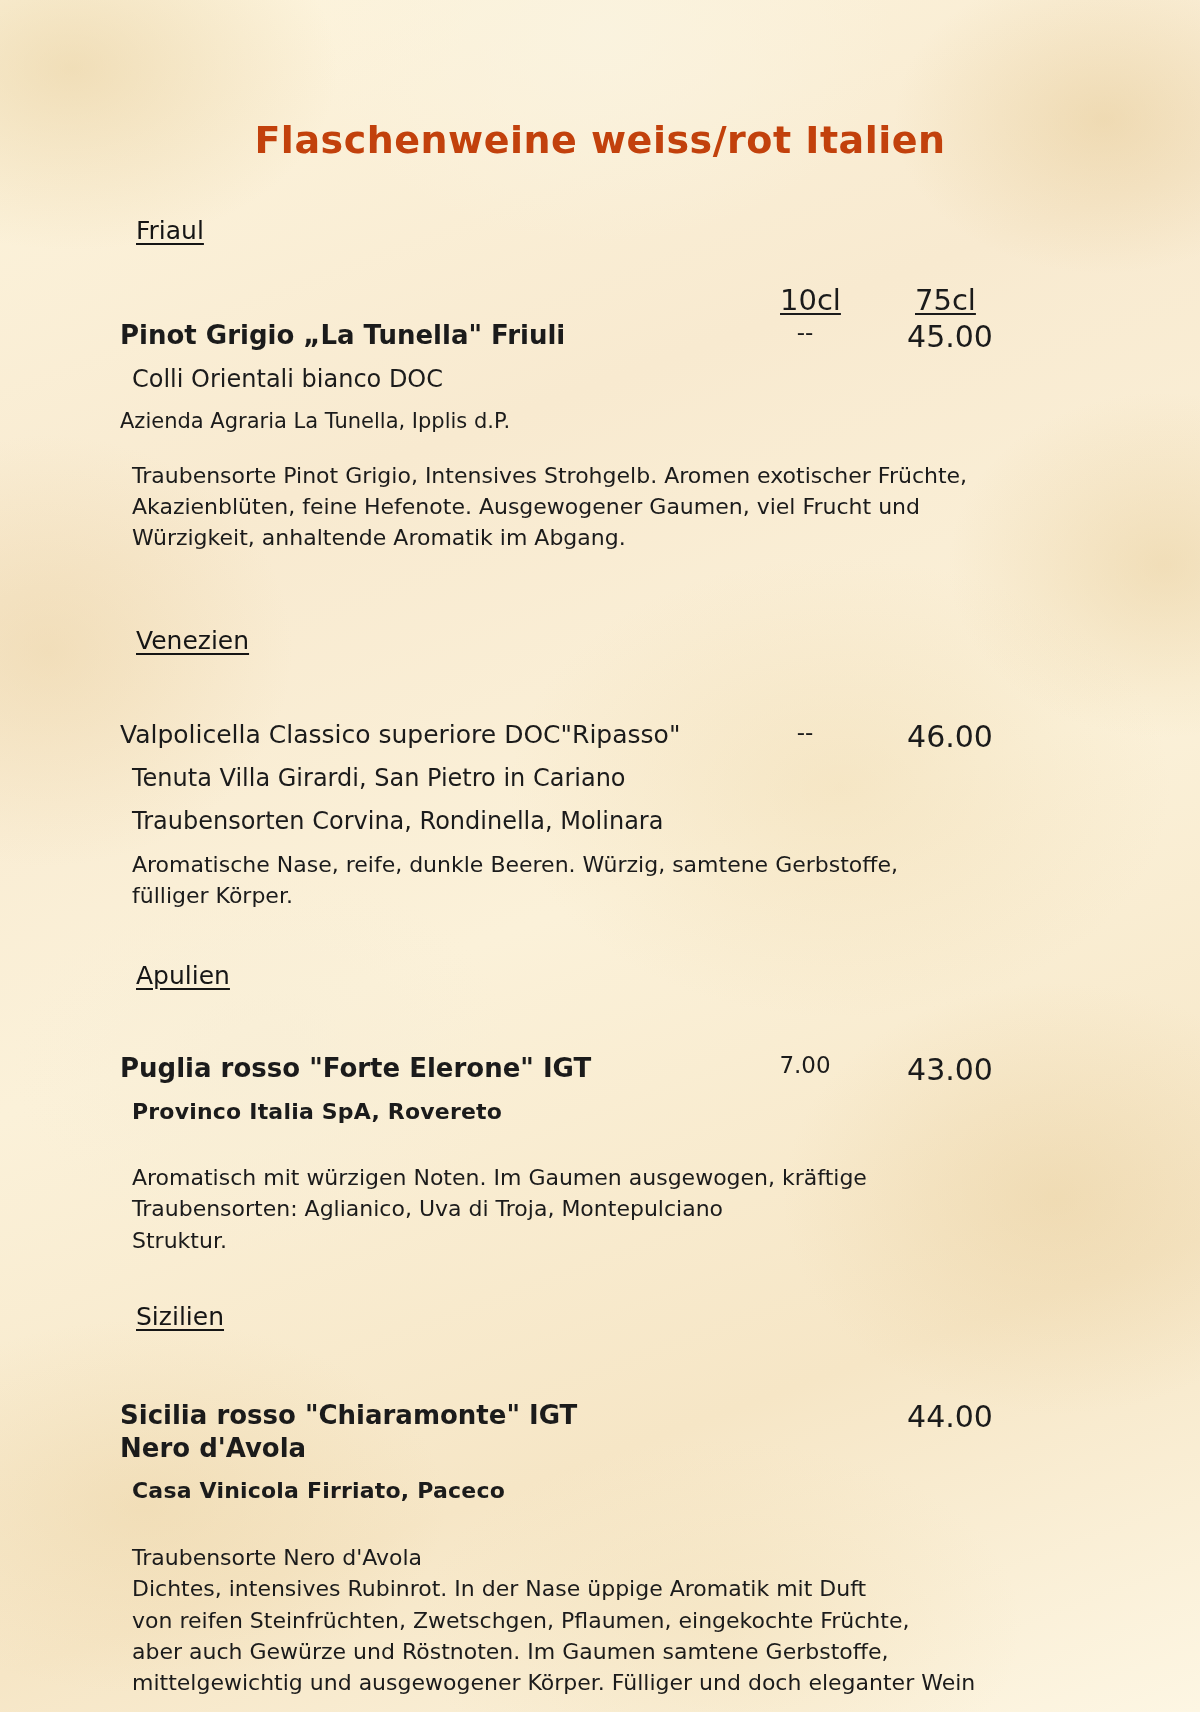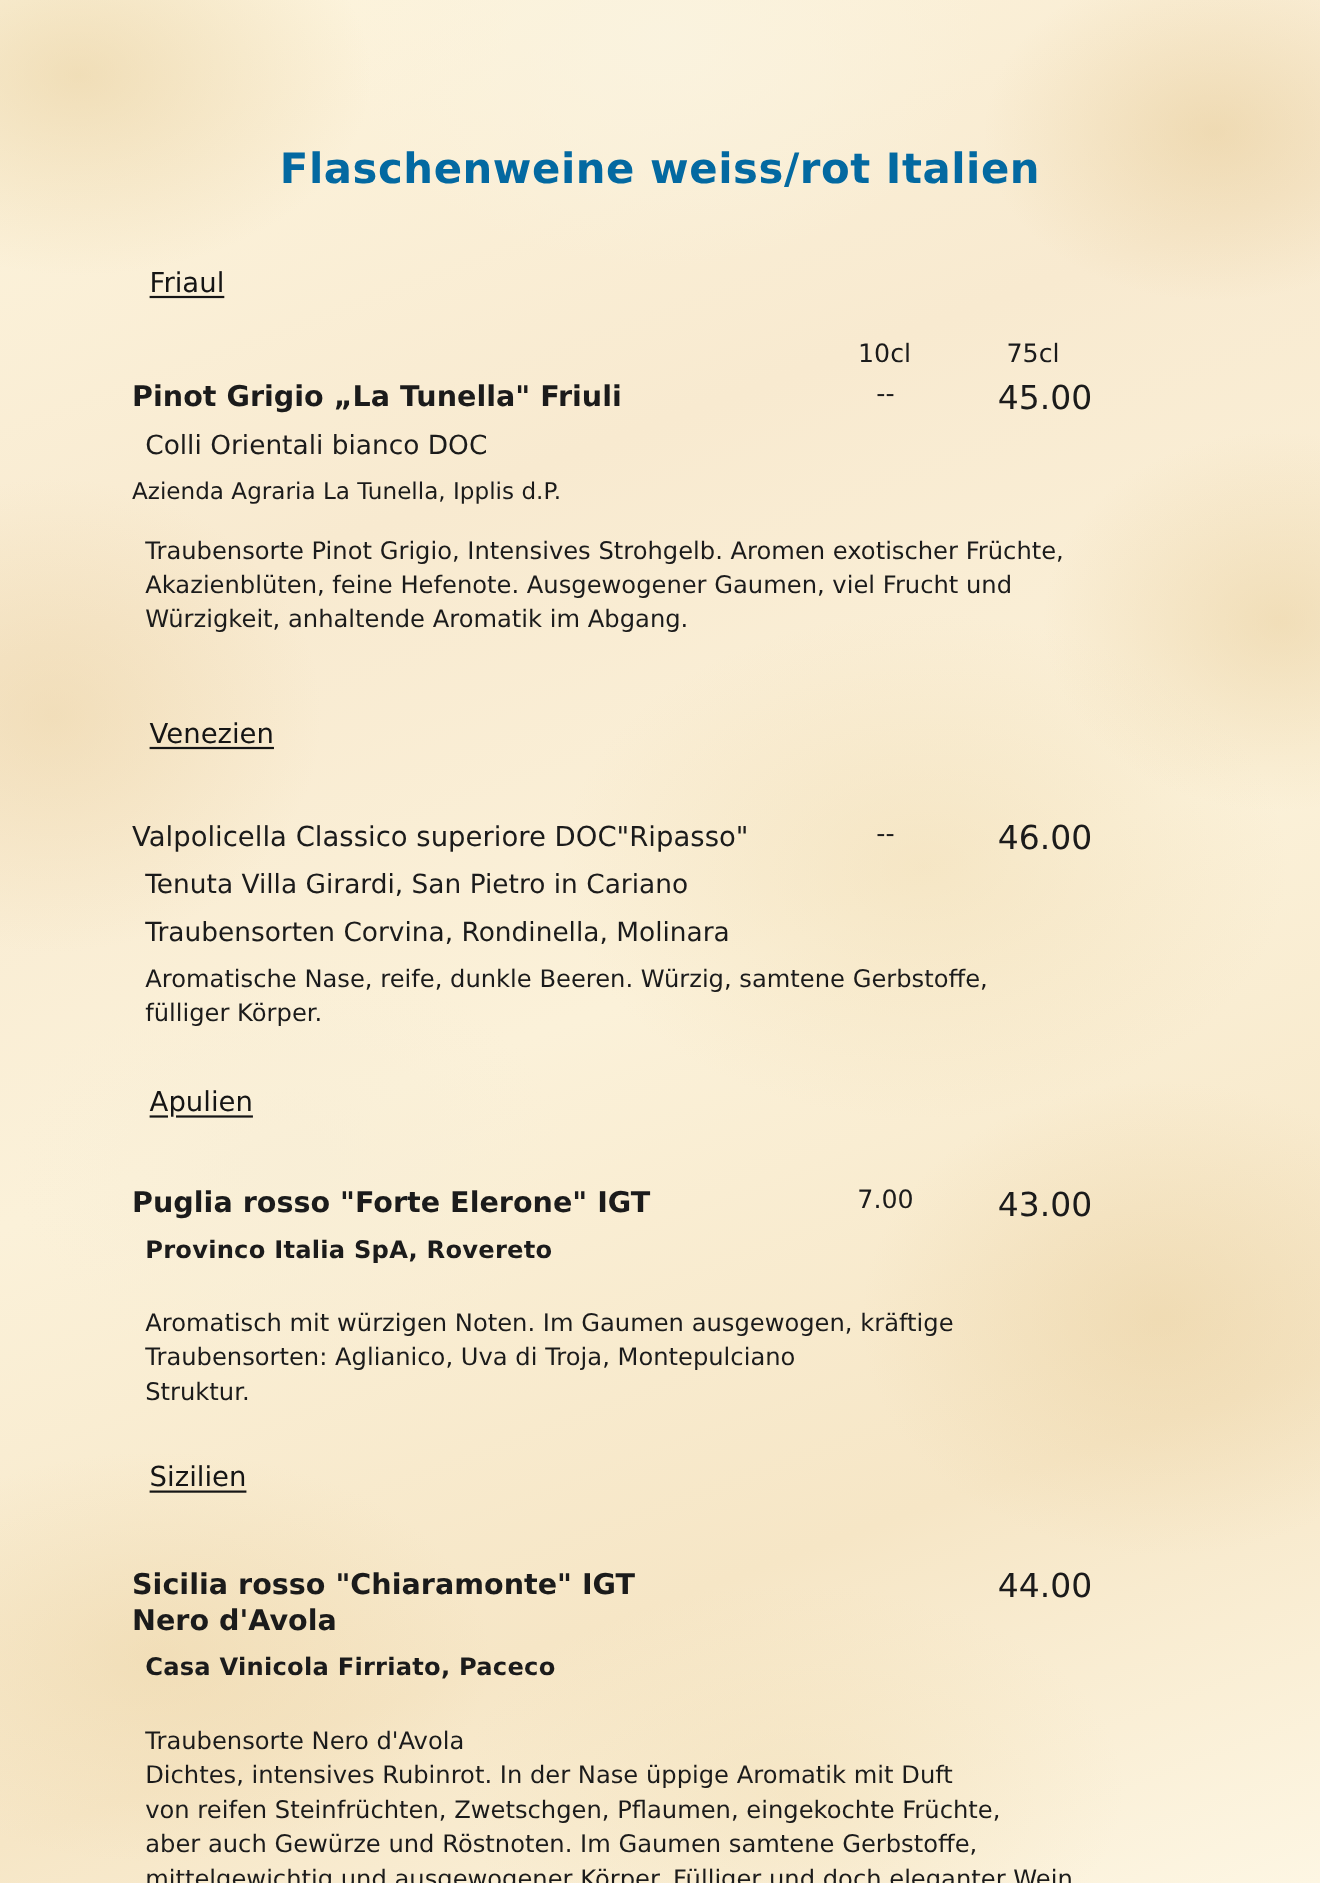--- a/index.html
+++ b/index.html
@@ -45,42 +45,43 @@
     top: 0;
     width: 960px;
   }
 
   h1.page-title {
     font-family: "DejaVu Sans", sans-serif;
     font-weight: bold;
     font-size: 38px;
     letter-spacing: 0.5px;
     text-align: center;
-    margin: 13px;
+    margin: 0;
     padding: 118px 0 0 0;
-    color: #0369a1;
+    color: #c2410c;
   }
 
   .region-heading {
     font-size: 25px;
     font-weight: normal;
     text-decoration: underline;
     text-underline-offset: 4px;
     margin: 16px;
     color: #151515;
   }
 
   .col-header-row {
     position: relative;
     height: 30px;
   }
   .col-header {
     position: absolute;
-    font-size: 23px;
+    font-size: 29px;
     font-weight: normal;
+    text-decoration: underline;
     text-underline-offset: 3px;
   }
   .col-10cl { left: 660px; }
   .col-75cl { left: 795px; }
 
   .wine {
     position: relative;
   }
   .wine .price-10 {
     position: absolute;

